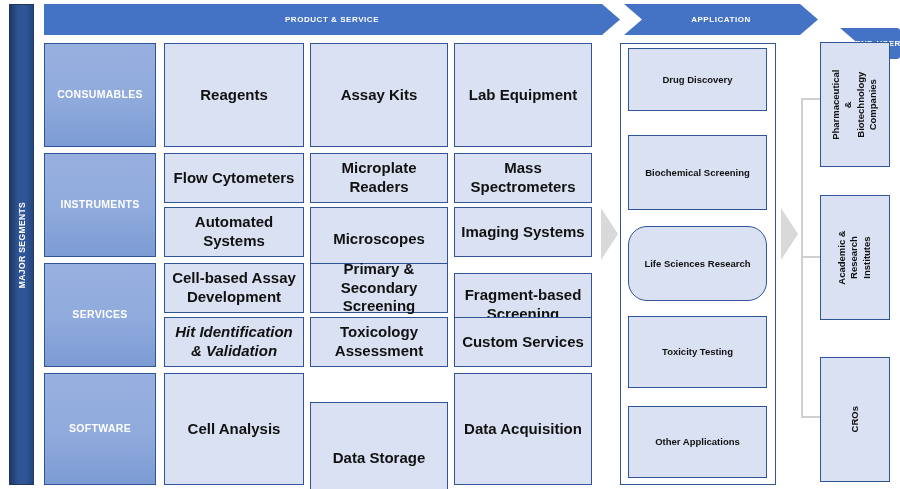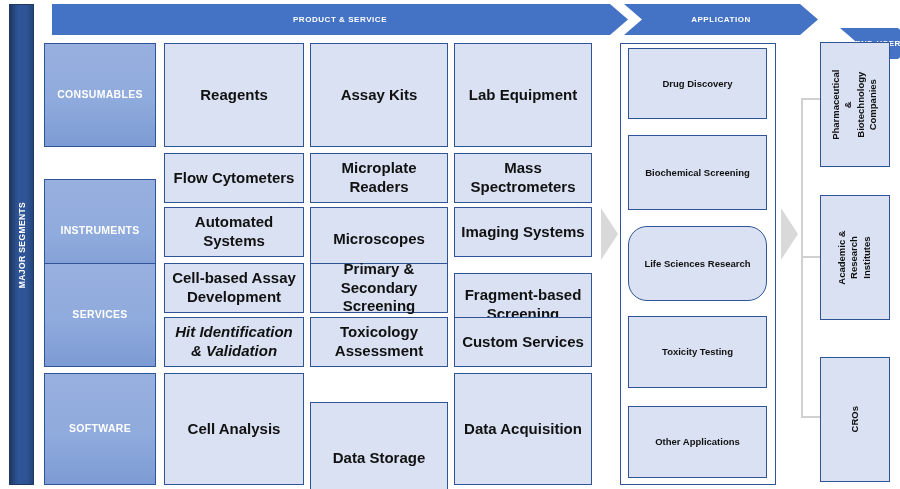--- a/index.html
+++ b/index.html
@@ -29,21 +29,21 @@
   .ribbon{position:absolute;left:44px;top:4px;width:854px;height:31px;}
   .ribbon-seg{
     position:absolute;top:0;height:31px;
     background:#4472C4;
     display:flex;align-items:center;justify-content:center;
   }
   .ribbon-seg span{
     color:#ffffff;font-size:8px;font-weight:bold;letter-spacing:.55px;
     white-space:nowrap;
   }
-  .seg-prod{left:8px;width:576px;
+  .seg-prod{left:0;width:576px;
     clip-path:polygon(0 0, 558px 0, 576px 50%, 558px 100%, 0 100%);}
   .seg-app{left:580px;width:194px;
     clip-path:polygon(0 0, 176px 0, 194px 50%, 176px 100%, 0 100%, 18px 50%);}
   .seg-end{left:796px;width:76px;
     clip-path:polygon(0 0, 58px 0, 76px 50%, 58px 100%, 0 100%, 18px 50%);margin-top:24px;}
 
   
   .box{
     position:absolute;box-sizing:border-box;
     display:flex;align-items:center;justify-content:center;
@@ -116,21 +116,21 @@
       <span>APPLICATION</span>
     </div>
     <div class="ribbon-seg seg-end">
       <span>END USER</span>
     </div>
   </div>
 
   <div class="box seg-box" style="left:44px;top:43px;width:112px;height:104px;">
     <span>CONSUMABLES</span>
   </div>
-  <div class="box seg-box" style="left:44px;top:153px;width:112px;height:104px;margin-top:26px;">
+  <div class="box seg-box" style="left:44px;top:153px;width:112px;height:104px;">
     <span>INSTRUMENTS</span>
   </div>
   <div class="box seg-box" style="left:44px;top:263px;width:112px;height:104px;">
     <span>SERVICES</span>
   </div>
   <div class="box seg-box" style="left:44px;top:373px;width:112px;height:112px;">
     <span>SOFTWARE</span>
   </div>
 
   <div class="box item-box" style="left:164px;top:43px;width:140px;height:104px;">Reagents</div>
@@ -154,21 +154,21 @@
   <div class="box item-box" style="left:454px;top:317px;width:138px;height:50px;">Custom Services</div>
 
   <div class="box item-box" style="left:164px;top:373px;width:140px;height:112px;">Cell Analysis</div>
   <div class="box item-box" style="left:310px;top:373px;width:138px;height:112px;margin-top:29px;">Data Storage</div>
   <div class="box item-box" style="left:454px;top:373px;width:138px;height:112px;">Data Acquisition</div>
 
   <div class="gray-arrow" style="left:601px;top:208px;width:17px;height:52px;"></div>
 
   <div class="app-frame"></div>
 
-  <div class="box app-box" style="left:628px;top:48px;width:139px;height:71px;">Drug Discovery</div>
+  <div class="box app-box" style="left:628px;top:48px;width:139px;height:63px;">Drug Discovery</div>
   <div class="box app-box" style="left:628px;top:135px;width:139px;height:75px;">Biochemical Screening</div>
   <div class="box app-box" style="left:628px;top:226px;width:139px;height:75px;border-radius:19px;">Life Sciences Research</div>
   <div class="box app-box" style="left:628px;top:316px;width:139px;height:72px;">Toxicity Testing</div>
   <div class="box app-box" style="left:628px;top:406px;width:139px;height:72px;">Other Applications</div>
 
   <div class="gray-arrow" style="left:781px;top:208px;width:17px;height:52px;"></div>
 
   <div class="bracket-spine" style="left:801px;top:98px;height:319px;"></div>
   <div class="bracket-stub" style="left:801px;top:98px;width:19px;"></div>
   <div class="bracket-stub" style="left:801px;top:256px;width:19px;"></div>

